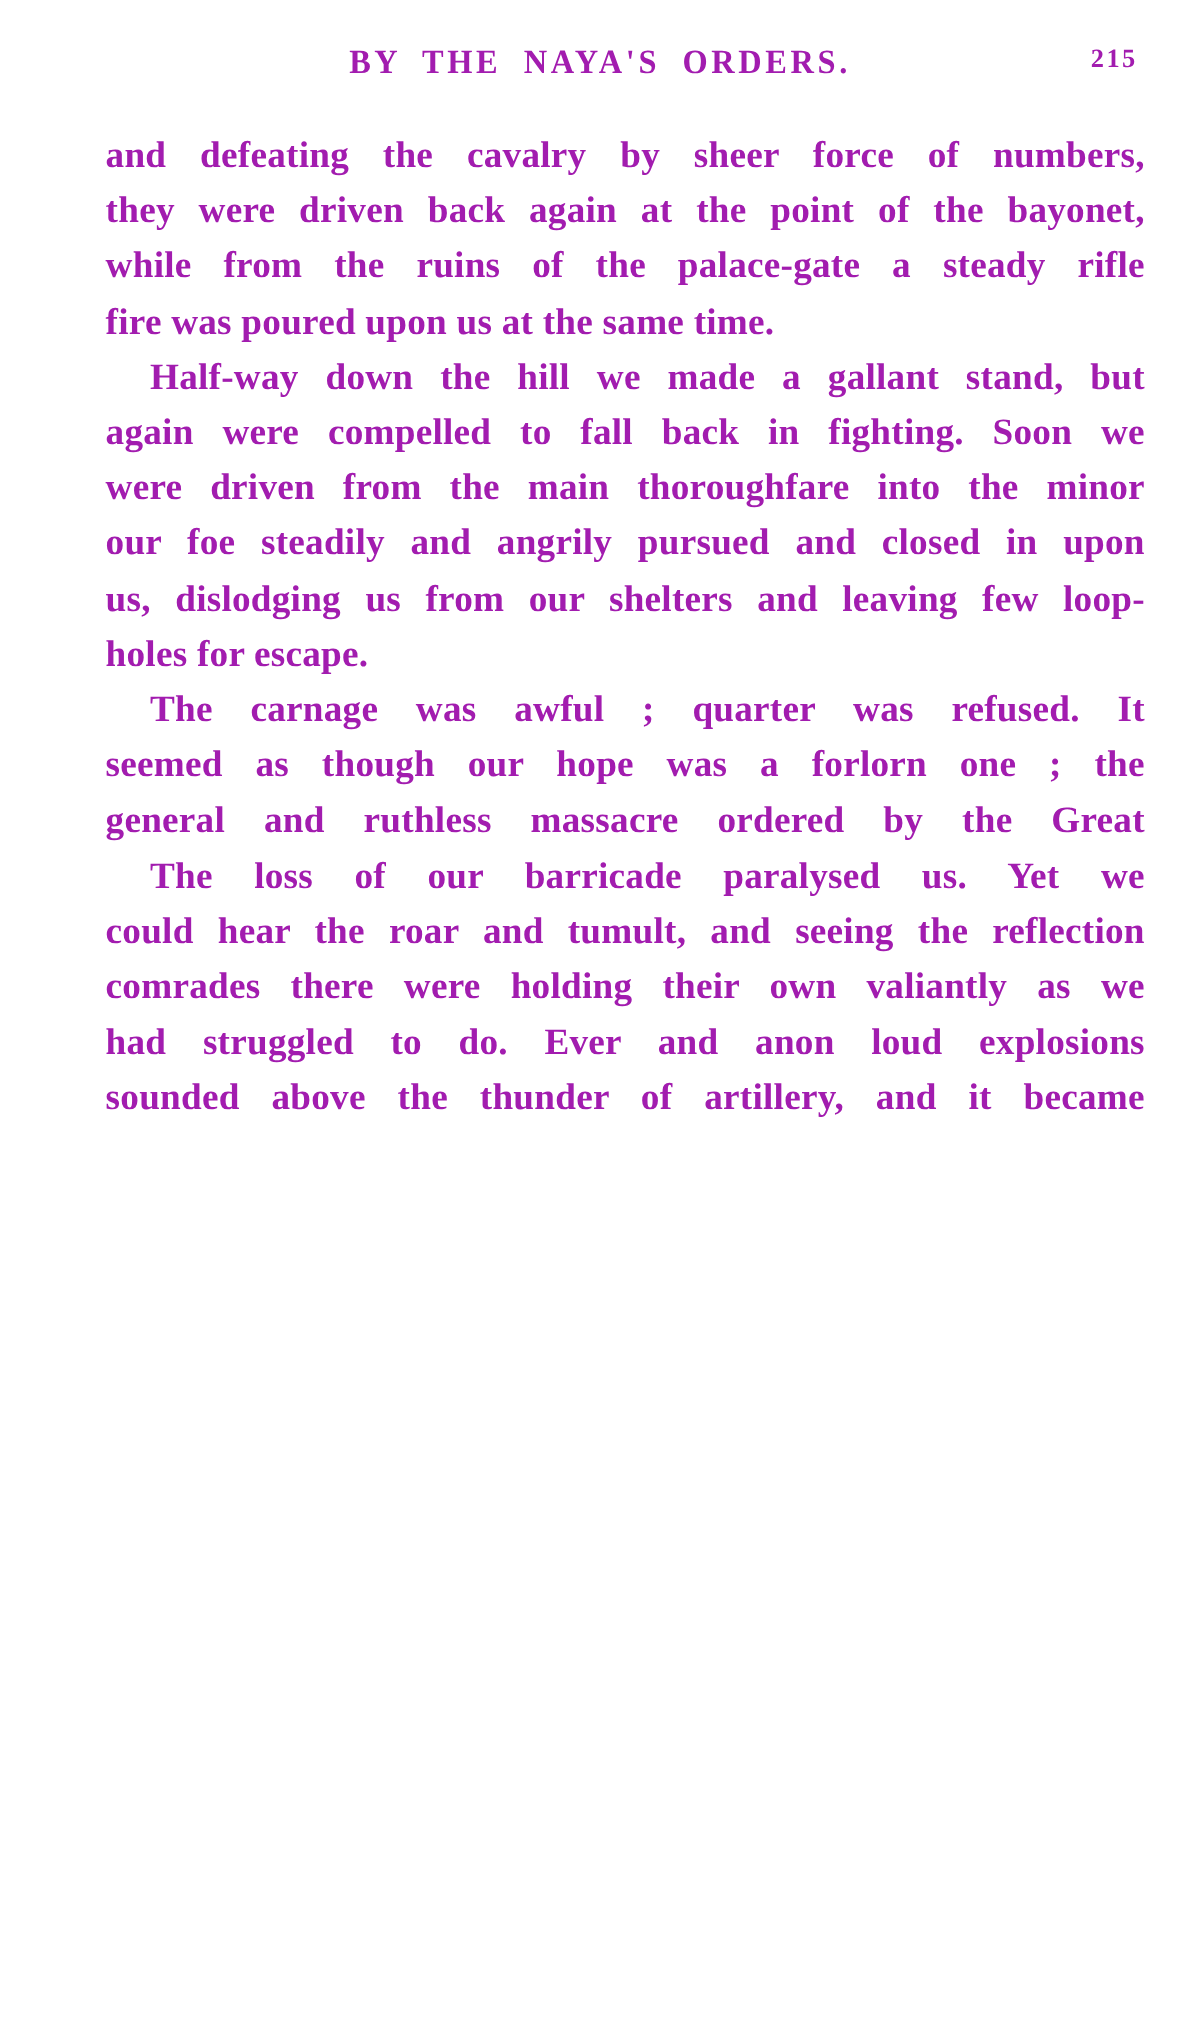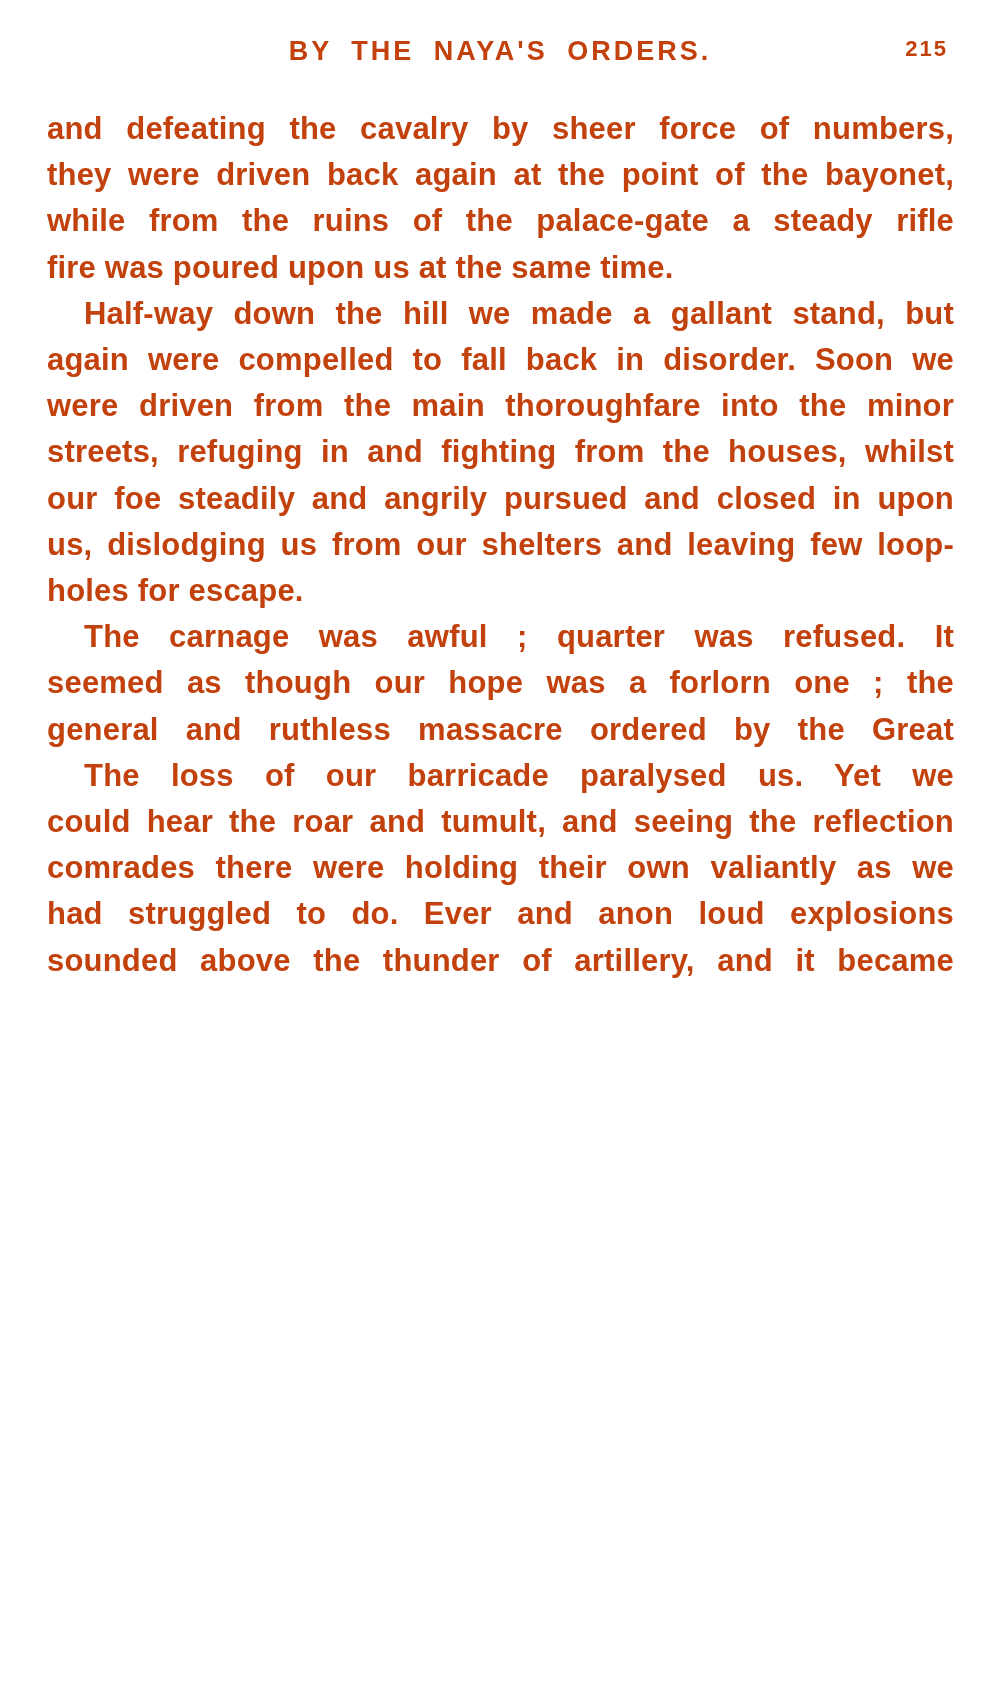--- a/index.html
+++ b/index.html
@@ -5,22 +5,22 @@
   html, body {
     margin: 0;
     padding: 0;
     background: #ffffff;
   }
   .page {
     position: relative;
     width: 1000px;
     height: 1699px;
     background: #ffffff;
-    color: #c2410c;
-    font-family: Liberation Sans, sans-serif;
+    color: #a21caf;
+    font-family: Liberation Serif, serif;
     overflow: hidden;
   }
   .running-header {
     position: absolute;
     top: 34px;
     left: 0;
     width: 100%;
     height: 40px;
   }
   .header-title {
@@ -49,20 +49,21 @@
     width: 907px;
     font-size: 31px;
     font-weight: 600;
     line-height: 46.2px;
     letter-spacing: 0.2px;
   }
   .para { margin: 0; }
   .line {
     text-align: justify;
     text-align-last: justify;
+    margin-left: 41px;
   }
   .line.final {
     text-align: right;
     text-align-last: left;
   }
   .para.indent .line:first-child {
     text-indent: 37px;
   }
 </style>
 </head>
@@ -76,23 +77,22 @@
 
   <div class="body-text" id="body-text">
       <div class="para">
         <div class="line">and defeating the cavalry by sheer force of numbers,</div>
         <div class="line">they were driven back again at the point of the bayonet,</div>
         <div class="line">while from the ruins of the palace-gate a steady rifle</div>
         <div class="line final">fire was poured upon us at the same time.</div>
       </div>
       <div class="para indent">
         <div class="line">Half-way down the hill we made a gallant stand, but</div>
-        <div class="line">again were compelled to fall back in disorder.  Soon we</div>
+        <div class="line">again were compelled to fall back in fighting.  Soon we</div>
         <div class="line">were driven from the main thoroughfare into the minor</div>
-        <div class="line">streets, refuging in and fighting from the houses, whilst</div>
         <div class="line">our foe steadily and angrily pursued and closed in upon</div>
         <div class="line">us, dislodging us from our shelters and leaving few loop-</div>
         <div class="line final">holes for escape.</div>
       </div>
       <div class="para indent">
         <div class="line">The carnage was awful ; quarter was refused.  It</div>
         <div class="line">seemed as though our hope was a forlorn one ; the</div>
         <div class="line">general and ruthless massacre ordered by the Great</div>
       </div>
       <div class="para indent">

